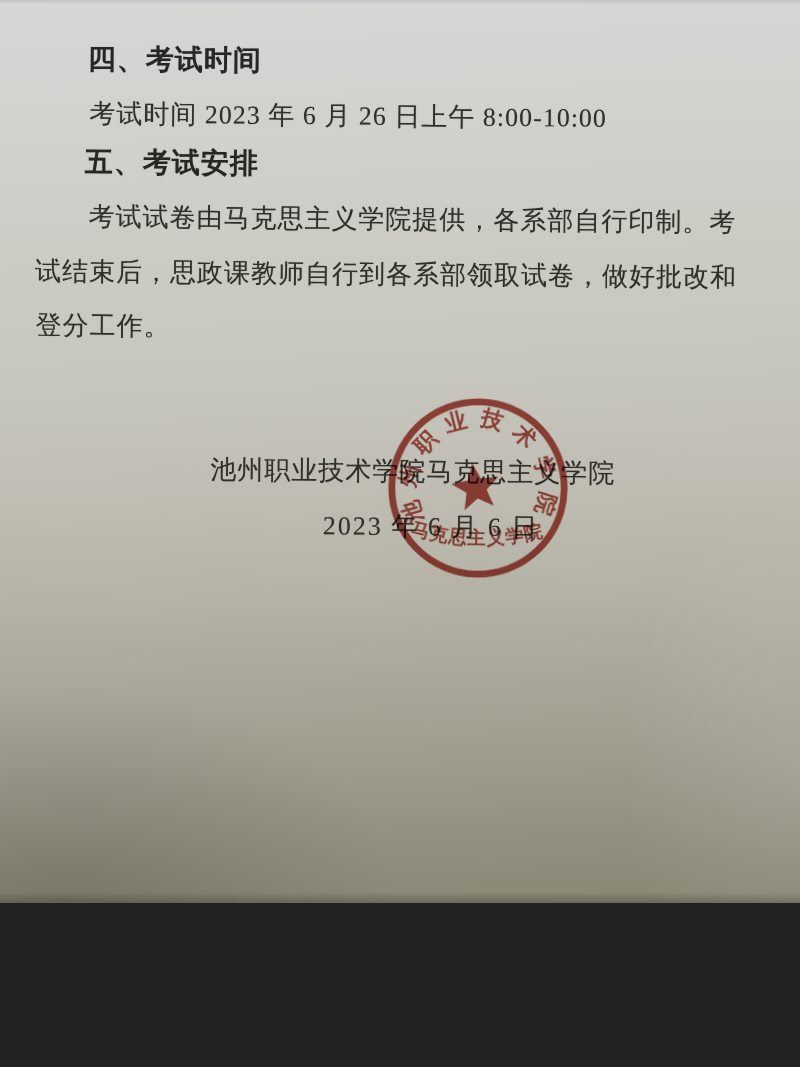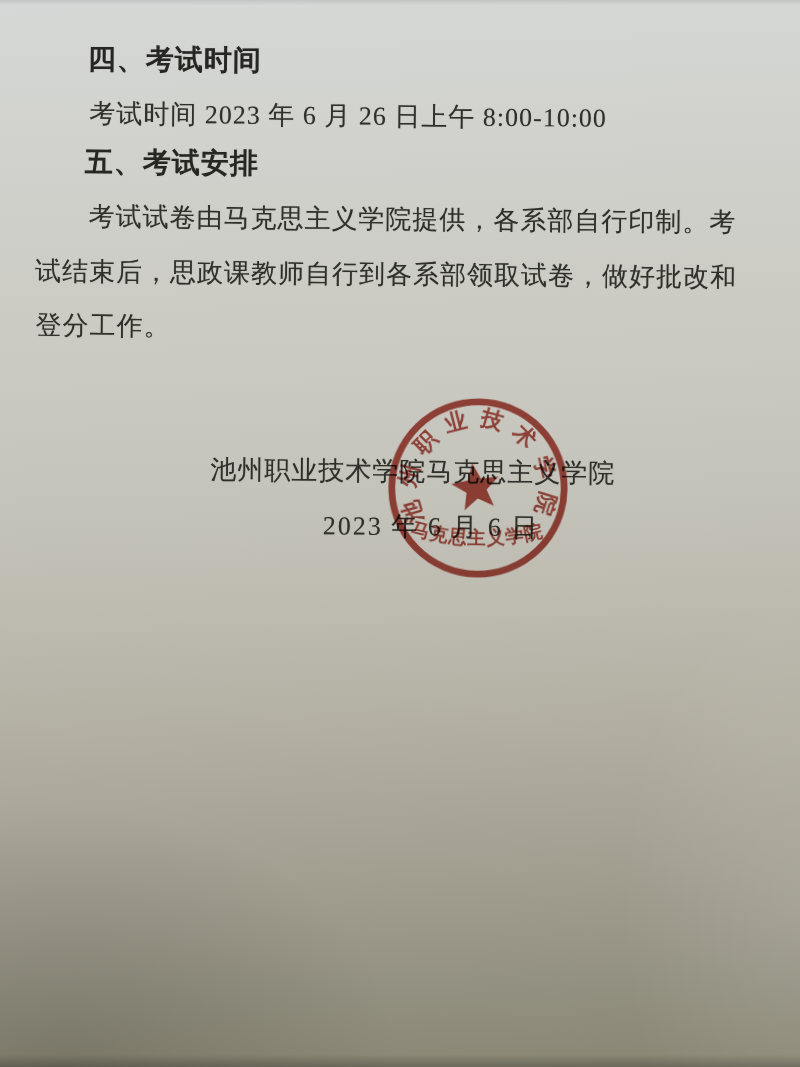--- a/index.html
+++ b/index.html
@@ -1,18 +1,18 @@
 <!DOCTYPE html>
 <html><head>
 <meta charset="utf-8">
 <style>
   html,body{margin:0;padding:0;background:#222;}
   .photo{
     position:relative;
-    width:800px;height:1067px;
+    width:800px;height:903px;
     margin:0 auto;
     overflow:hidden;
     font-family:"Liberation Serif","DejaVu Serif",serif;
     background:
       linear-gradient(178deg,
         #d6d8d7 0%,
         #d1d2cd 14%,
         #ccccc5 28%,
         #c7c6be 42%,
         #bebcb1 56%,

